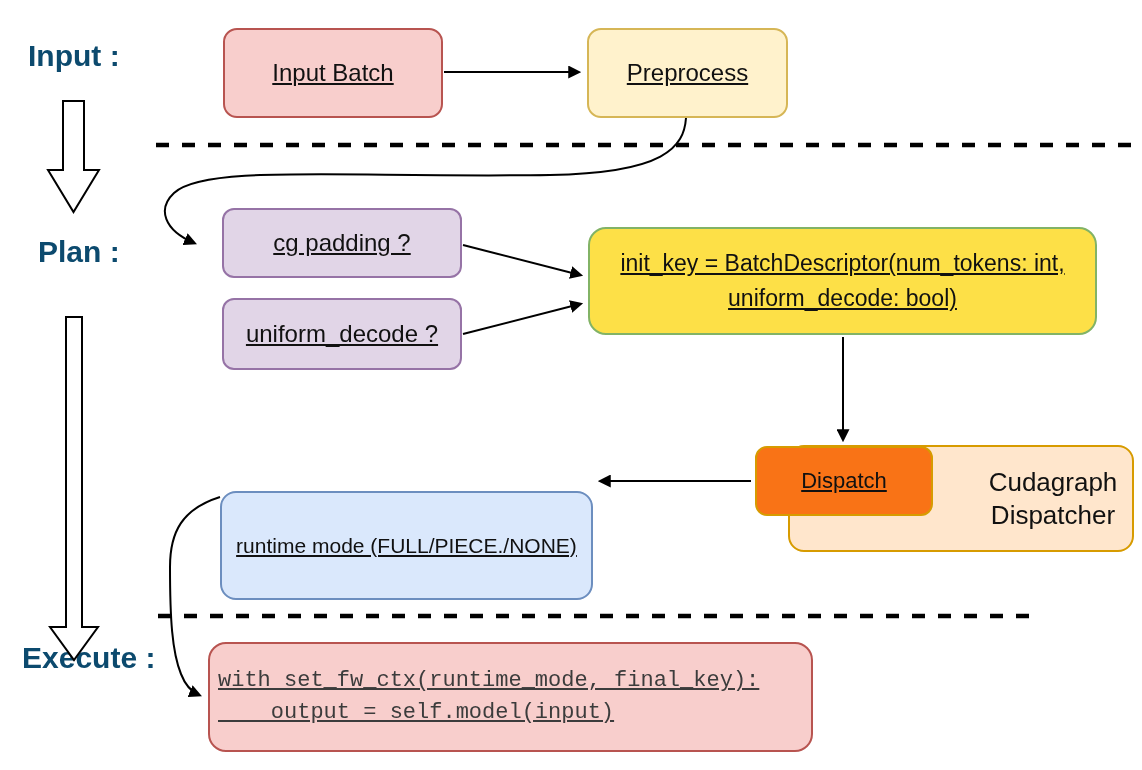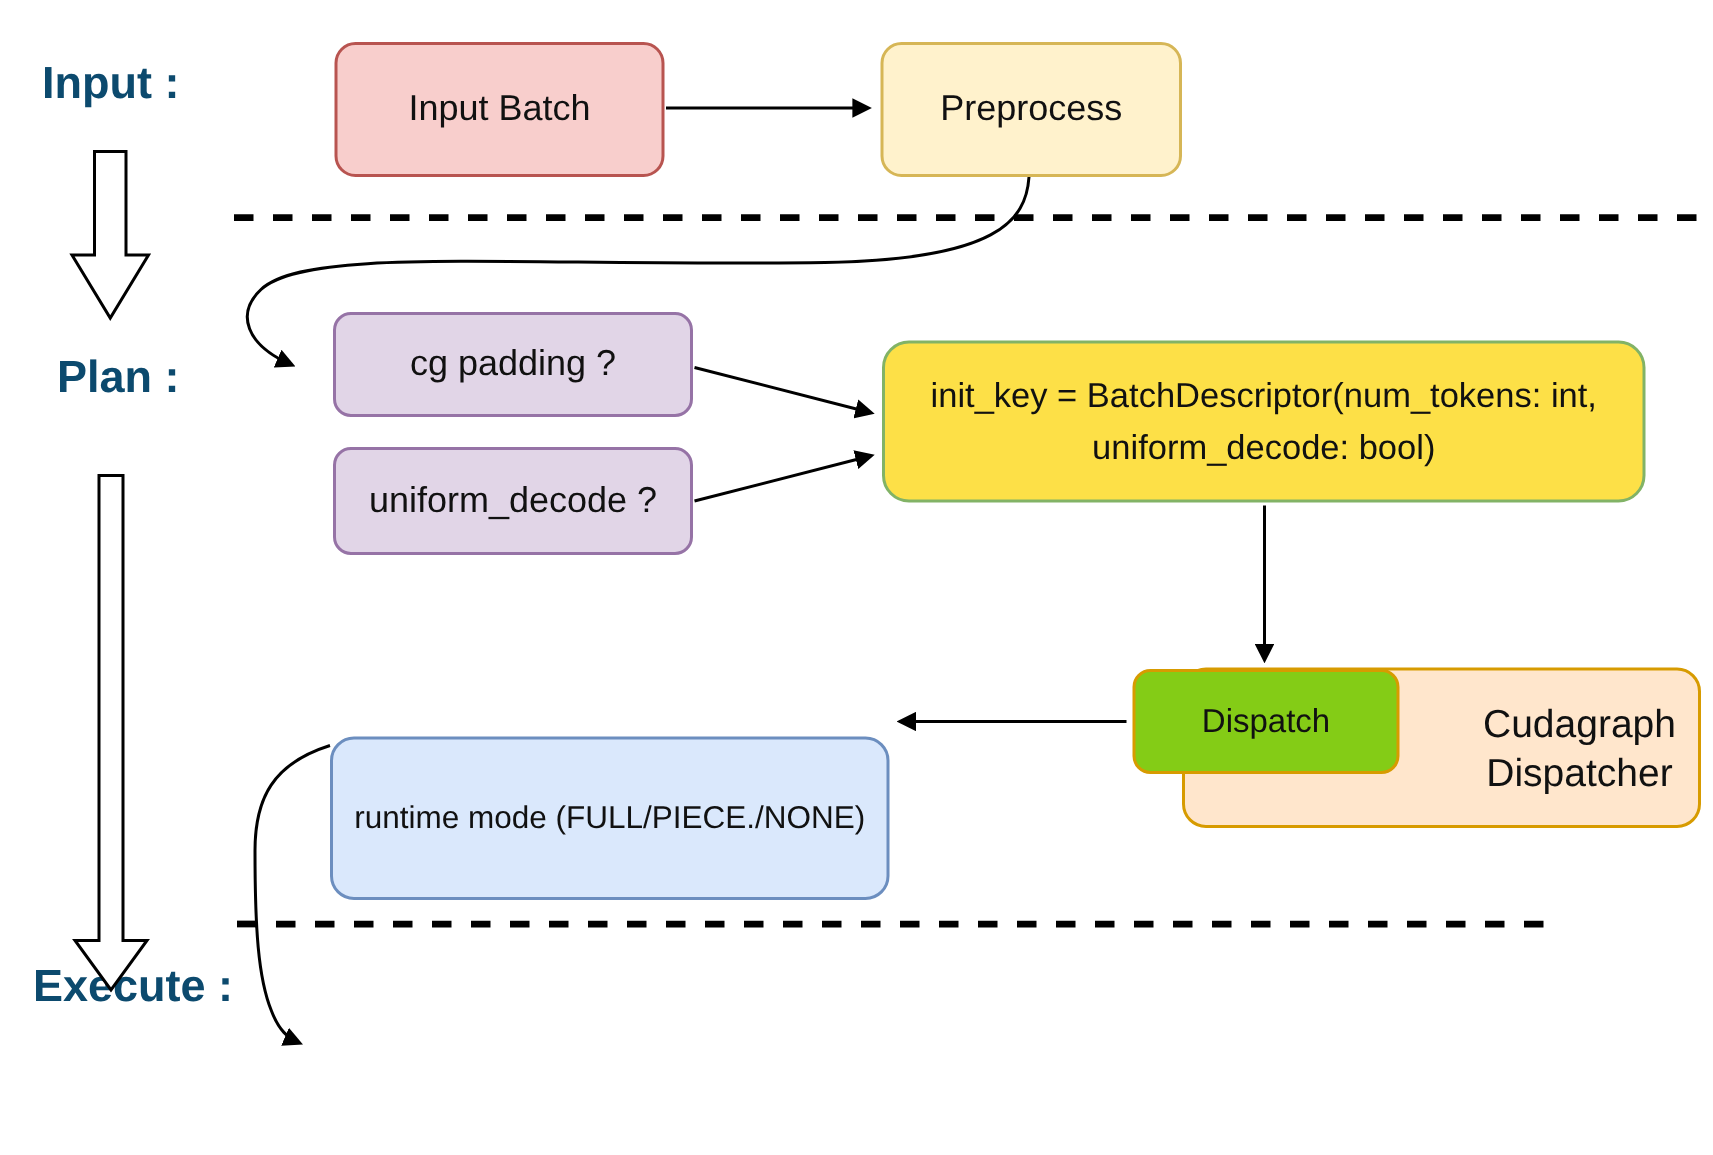--- a/index.html
+++ b/index.html
@@ -26,28 +26,29 @@
     border-radius: 14px;
     display: flex;
     flex-direction: column;
     align-items: center;
     justify-content: center;
     text-align: center;
     color: #111111;
     font-size: 24px;
     line-height: 30px;
     white-space: nowrap;
+    text-decoration: underline;
   }
   .node-input-batch   { left: 223px; top: 28px;  width: 220px; height: 90px;  background: #f8cecc; border-color: #b85450; }
   .node-preprocess    { left: 587px; top: 28px;  width: 201px; height: 90px;  background: #fff2cc; border-color: #d6b656; }
   .node-cg-padding    { left: 222px; top: 208px; width: 240px; height: 70px;  background: #e1d5e7; border-color: #9673a6; border-radius: 12px; }
   .node-uniform-decode{ left: 222px; top: 298px; width: 240px; height: 72px;  background: #e1d5e7; border-color: #9673a6; border-radius: 12px; }
   .node-init-key      { left: 588px; top: 227px; width: 509px; height: 108px; background: #fde047; border-color: #82b366; border-radius: 18px; font-size: 23px; line-height: 35px; }
   .node-dispatch-outer{ left: 752px; top: 445px; width: 346px; height: 107px; background: #ffe6cc; border-color: #d79b00; border-radius: 16px; margin-left: 36px; }
-  .node-dispatch-inner{ left: 755px; top: 446px; width: 178px; height: 70px;  background: #84cc16; border-color: #d79b00; border-radius: 12px; font-size: 22px; }
+  .node-dispatch-inner{ left: 755px; top: 446px; width: 178px; height: 70px;  background: #f97316; border-color: #d79b00; border-radius: 12px; font-size: 22px; }
   .dispatcher-text {
     position: absolute;
     left: 180px; top: 0; width: 166px; height: 100%;
     display: flex; flex-direction: column; align-items: center; justify-content: center;
     font-size: 26px; line-height: 33px; color: #111;
   }
   .node-runtime       { left: 220px; top: 443px; width: 373px; height: 109px; background: #dae8fc; border-color: #6c8ebf; border-radius: 16px; font-size: 21px; line-height: 30px; margin-top: 48px; }
   .node-exec-code     { left: 208px; top: 642px; width: 605px; height: 110px; background: #f8cecc; border-color: #b85450; border-radius: 18px;
                         align-items: flex-start; font-family: "Liberation Mono", monospace; font-size: 22px; line-height: 32px;
                         color: #3c3c3c; padding-left: 8px; }
@@ -100,20 +101,24 @@
   </div>
 
   <div class="node node-dispatch-inner">
     <div>Dispatch</div>
   </div>
 
   <div class="node node-runtime">
     <div>runtime mode (FULL/PIECE./NONE)</div>
   </div>
 
+  <div class="node node-exec-code">
+    <div>with set_fw_ctx(runtime_mode, final_key):</div>
+    <div>    output = self.model(input)</div>
+  </div>
 
   <svg class="overlay" viewBox="0 0 1142 770">
     <defs>
       <marker id="arrow" viewBox="0 0 10 10" refX="7.5" refY="5" markerWidth="6.5" markerHeight="6.5" orient="auto-start-reverse">
         <path d="M 0 0 L 10 5 L 0 10 z" fill="#000000"></path>
       </marker>
     </defs>
 
     <line class="dashed" x1="156" y1="145" x2="1137" y2="145"></line>
     <line class="dashed" x1="158" y1="616" x2="1040" y2="616"></line>

